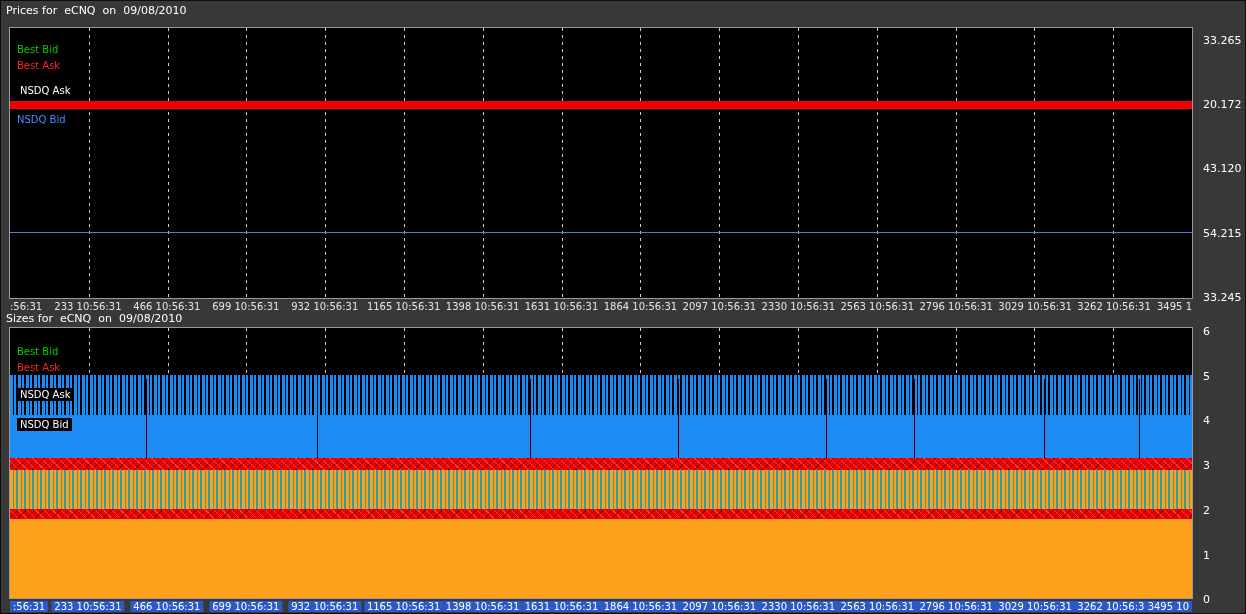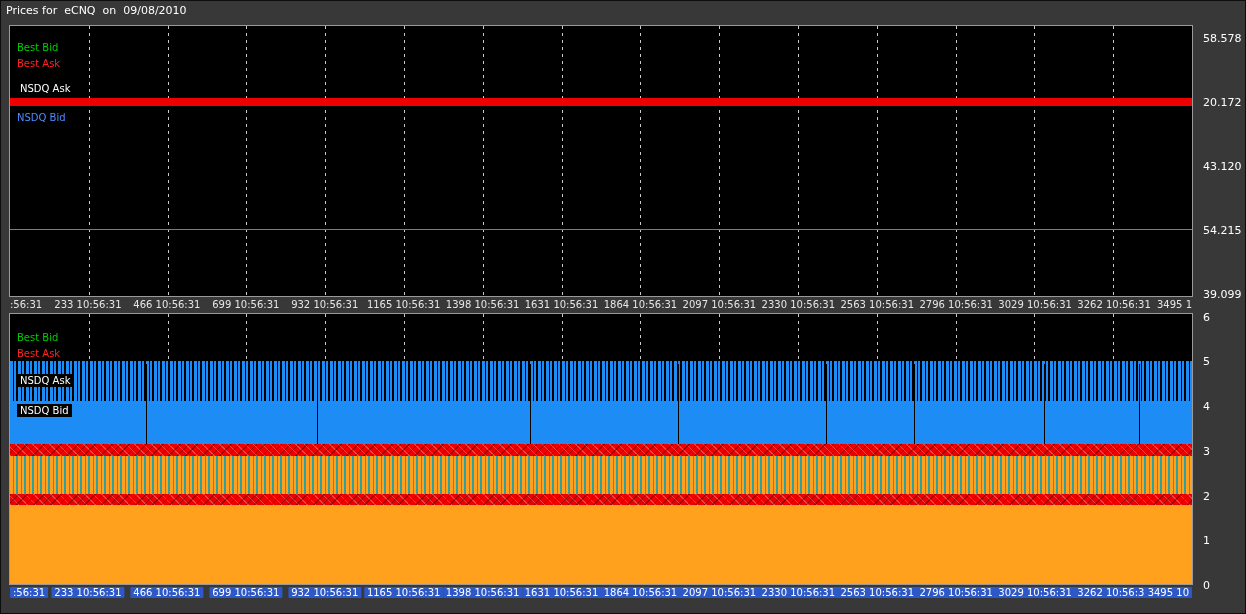--- a/index.html
+++ b/index.html
@@ -1,19 +1,19 @@
 <!DOCTYPE html>
 <html><head>
 <meta charset="utf-8">
 <style>
 *{box-sizing:border-box;margin:0;padding:0}
 body{width:1246px;height:614px;background:#1e1e1e;font-family:"DejaVu Sans",sans-serif;overflow:hidden}
 .window{width:1246px;height:614px;background:#383838;border:1px solid #0d0d0d;display:flex;flex-direction:column;overflow:hidden}
 .panel-title{height:16px;line-height:16px;font-size:11px;color:#ffffff;padding-left:5px;white-space:pre}
-.panel-title.first{height:24px;padding-top:2px}
+.panel-title.first{height:34px;padding-top:2px}
 .chart-row{display:flex;height:272px}
 .plot-wrap{position:relative;margin-left:8px;width:1184px;height:272px;background:#000;border:1px solid #9a9a9a}
 .plot{position:absolute;left:0;top:0;right:0;bottom:0;overflow:hidden}
 .yaxis{position:relative;width:52px;font-size:11px;color:#ffffff}
 .y-label{position:absolute;left:10px;transform:translateY(-50%);white-space:nowrap}
 .xaxis{position:relative;margin-left:8px;width:1184px;height:16px;font-size:10px;color:#e6e6e6}
 .xaxis.tall{height:18px}
 .x-label{position:absolute;top:2px;transform:translateX(-50%);white-space:nowrap}
 .x-label.edge{transform:none}
 .xaxis.hl .x-label{background:#2d58c8;color:#ffffff;padding:0 3px;border-radius:1px}
@@ -48,25 +48,25 @@
           <div class="gridline" style="left: 93.3333%;"></div>
           <div class="hline" style="top: calc(28.3019% - 4px); height: 8px; background: rgb(238, 0, 0);"></div>
           <div class="hline" style="top: calc(75.4717% - 0.5px); height: 1px; background: rgb(74, 134, 216);"></div>
         </div>
       <div class="legend-item" style="top: 16px; color: rgb(0, 204, 0);">Best Bid</div>
       <div class="legend-item" style="top: 32px; color: rgb(255, 34, 34);">Best Ask</div>
       <div class="legend-item boxed" style="top: 56px; color: rgb(255, 255, 255);">NSDQ Ask</div>
       <div class="legend-item" style="top: 86px; color: rgb(77, 139, 255);">NSDQ Bid</div>
     </div>
     <div class="yaxis">
-        <div class="y-label" style="top: 4.71698%;">58.578</div>
+        <div class="y-label" style="top: 4.71698%;">33.265</div>
         <div class="y-label" style="top: 28.3019%;">20.172</div>
         <div class="y-label" style="top: 51.8868%;">43.120</div>
         <div class="y-label" style="top: 75.4717%;">54.215</div>
-        <div class="y-label" style="top: 99.0566%;">39.099</div>
+        <div class="y-label" style="top: 99.0566%;">33.245</div>
       </div>
   </div>
   <div class="xaxis">
       <div class="x-label edge" style="left: 1px;">:56:31</div>
       <div class="x-label" style="left: 6.66667%;">233 10:56:31</div>
       <div class="x-label" style="left: 13.3333%;">466 10:56:31</div>
       <div class="x-label" style="left: 20%;">699 10:56:31</div>
       <div class="x-label" style="left: 26.6667%;">932 10:56:31</div>
       <div class="x-label" style="left: 33.3333%;">1165 10:56:31</div>
       <div class="x-label" style="left: 40%;">1398 10:56:31</div>
@@ -74,20 +74,21 @@
       <div class="x-label" style="left: 53.3333%;">1864 10:56:31</div>
       <div class="x-label" style="left: 60%;">2097 10:56:31</div>
       <div class="x-label" style="left: 66.6667%;">2330 10:56:31</div>
       <div class="x-label" style="left: 73.3333%;">2563 10:56:31</div>
       <div class="x-label" style="left: 80%;">2796 10:56:31</div>
       <div class="x-label" style="left: 86.6667%;">3029 10:56:31</div>
       <div class="x-label" style="left: 93.3333%;">3262 10:56:31</div>
       <div class="x-label edge" style="right: 1px;">3495 1</div>
     </div>
 
+  <div class="panel-title">Sizes for  eCNQ  on  09/08/2010</div>
   <div class="chart-row">
     <div class="plot-wrap">
       <div class="plot">
           <div class="gridline" style="left: 6.66667%;"></div>
           <div class="gridline" style="left: 13.3333%;"></div>
           <div class="gridline" style="left: 20%;"></div>
           <div class="gridline" style="left: 26.6667%;"></div>
           <div class="gridline" style="left: 33.3333%;"></div>
           <div class="gridline" style="left: 40%;"></div>
           <div class="gridline" style="left: 46.6667%;"></div>

